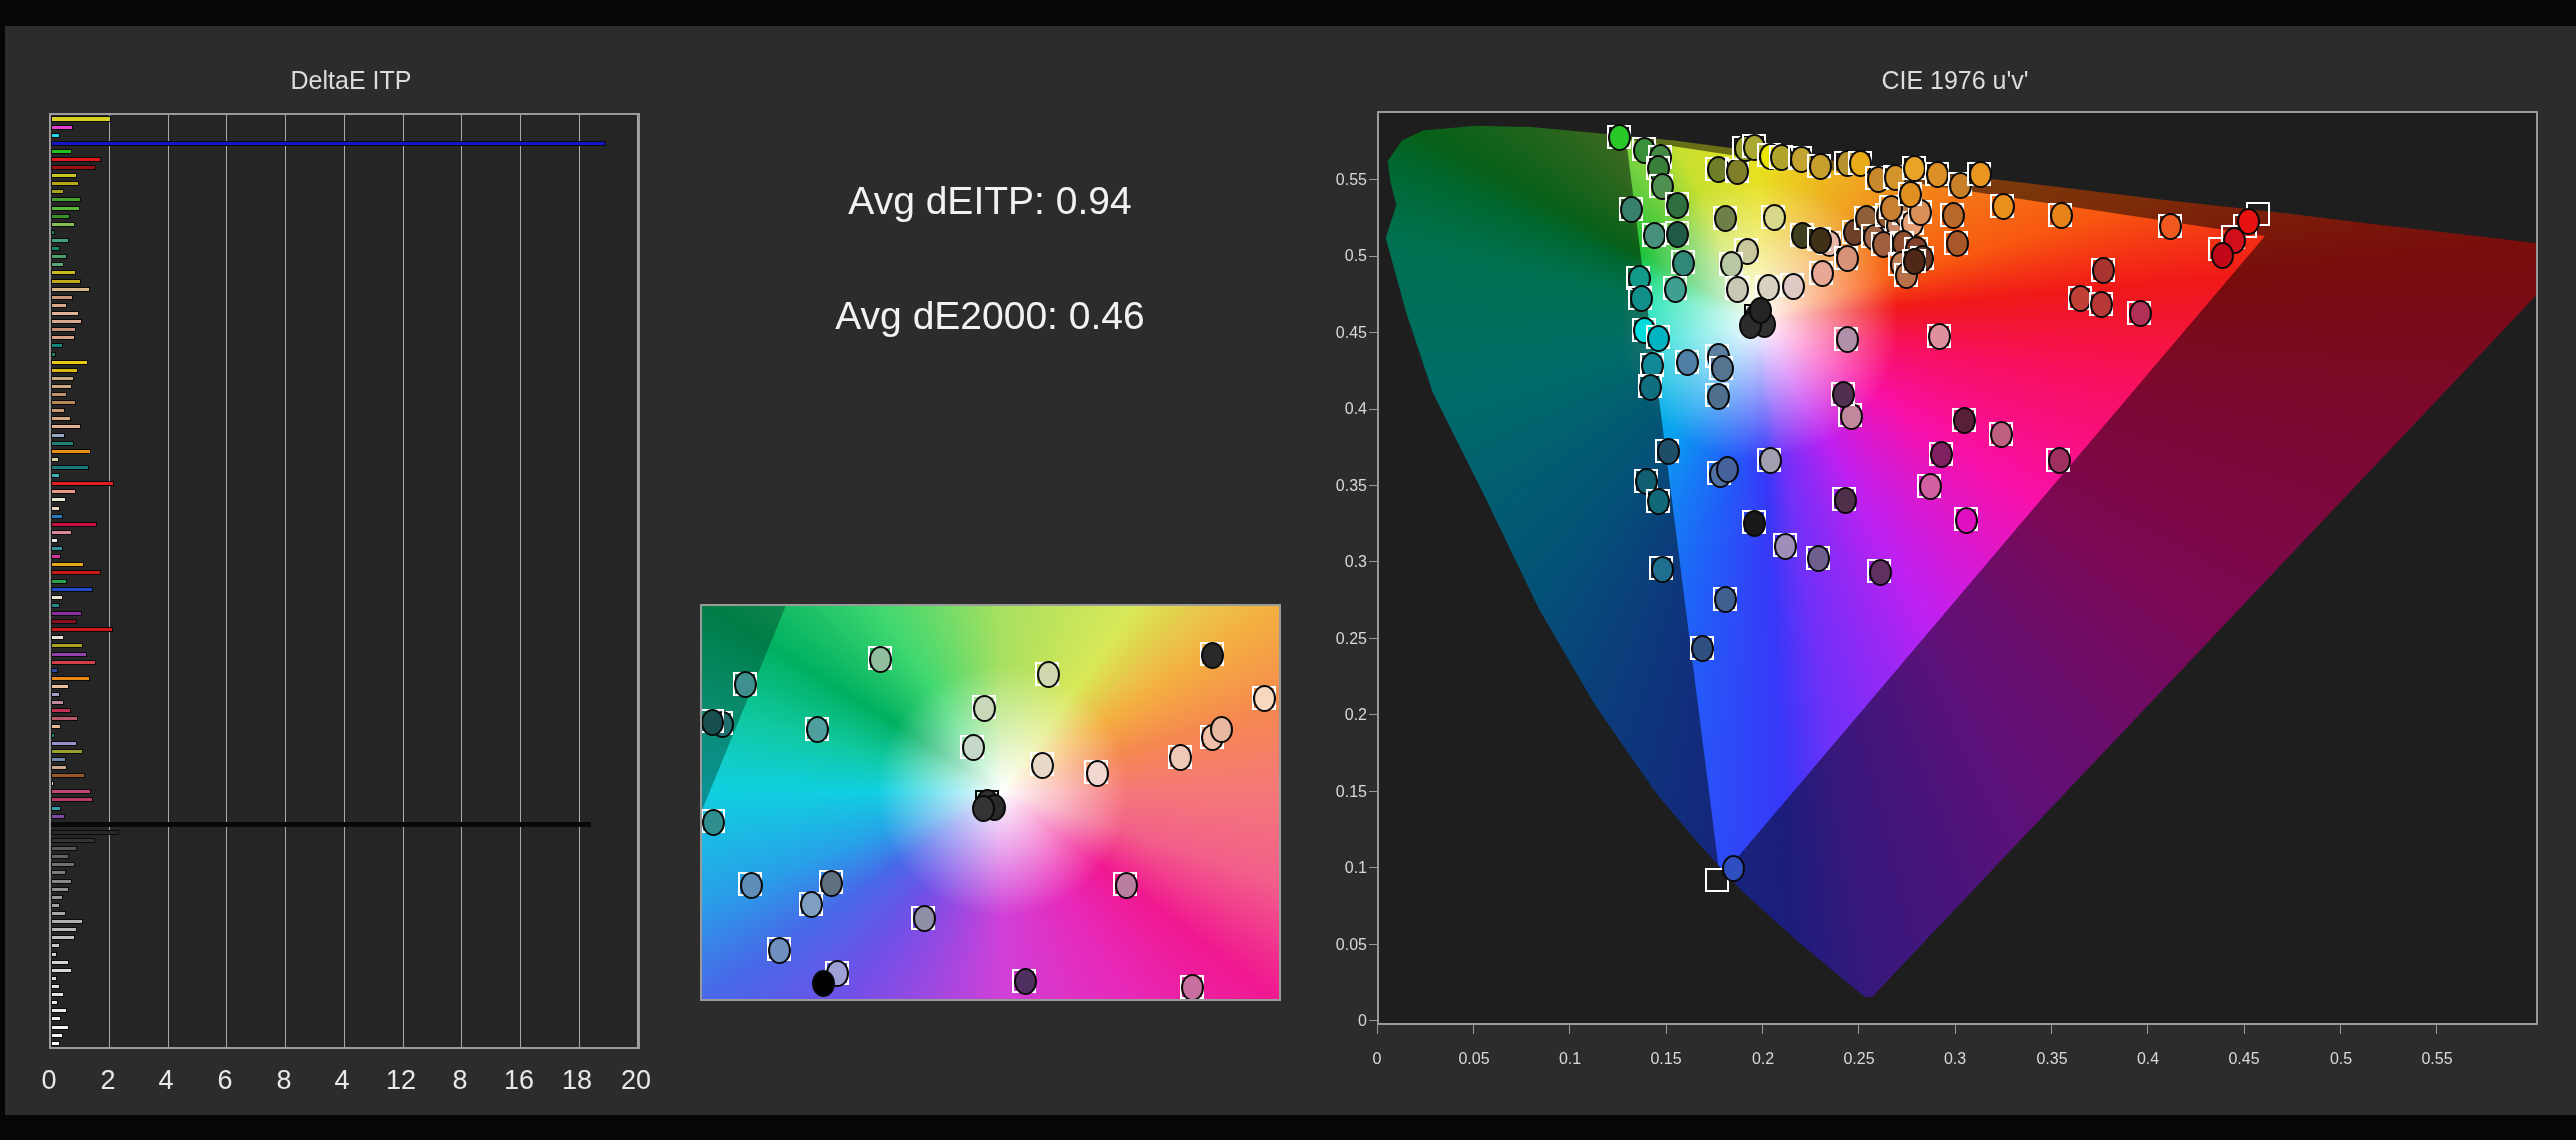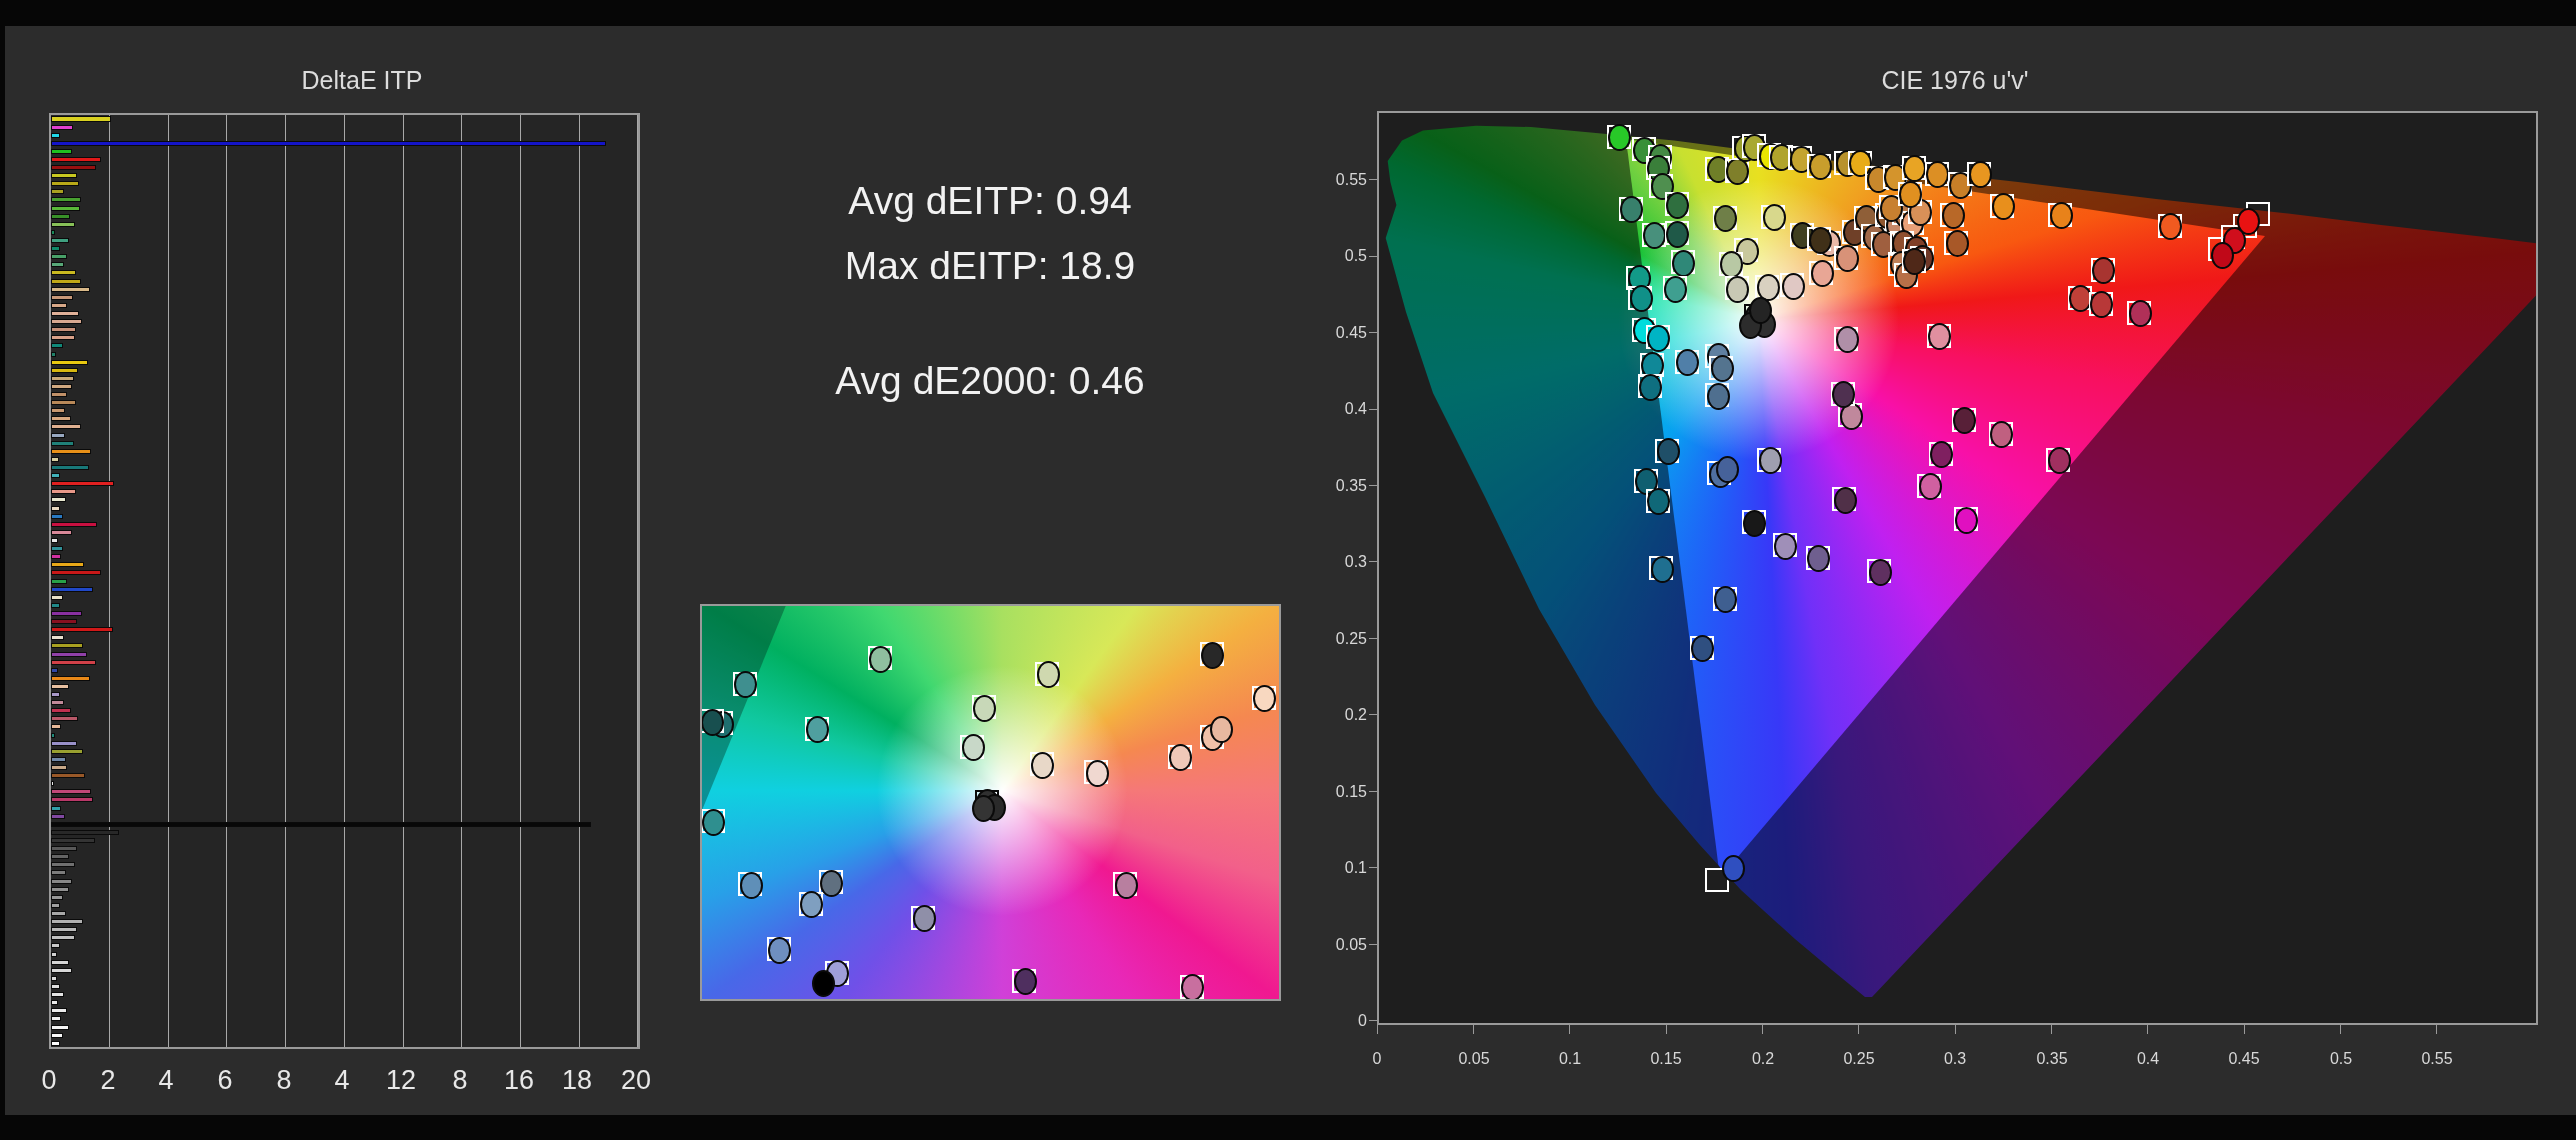--- a/index.html
+++ b/index.html
@@ -56,21 +56,21 @@
   .axis-label{position:absolute;color:#d8d8d8;font-size:16px;}
   .tick{position:absolute;background:#9a9a9a;}
 </style>
 </head>
 <body>
 
 <div class="strip" id="strip-top"></div>
 <div class="strip" id="strip-bottom"></div>
 <div class="strip" id="strip-left"></div>
 
-<div class="chart-title" style="left:362px;top:66px;">DeltaE ITP</div>
+<div class="chart-title" style="left:351px;top:66px;">DeltaE ITP</div>
 <div id="bar-plot">
     <div class="gridline" style="left: 58px;"></div>
     <div class="gridline" style="left: 117px;"></div>
     <div class="gridline" style="left: 175px;"></div>
     <div class="gridline" style="left: 234px;"></div>
     <div class="gridline" style="left: 293px;"></div>
     <div class="gridline" style="left: 352px;"></div>
     <div class="gridline" style="left: 410px;"></div>
     <div class="gridline" style="left: 469px;"></div>
     <div class="gridline" style="left: 528px;"></div>
@@ -200,21 +200,20 @@
     <div class="bar-tick-label" style="left: 342px; top: 1065px; position: absolute;">4</div>
     <div class="bar-tick-label" style="left: 401px; top: 1065px; position: absolute;">12</div>
     <div class="bar-tick-label" style="left: 460px; top: 1065px; position: absolute;">8</div>
     <div class="bar-tick-label" style="left: 519px; top: 1065px; position: absolute;">16</div>
     <div class="bar-tick-label" style="left: 577px; top: 1065px; position: absolute;">18</div>
     <div class="bar-tick-label" style="left: 636px; top: 1065px; position: absolute;">20</div>
   </div>
 
 <div id="stats">
   <div>Avg dEITP: 0.94</div>
-  <div>Max dEITP: 18.9</div>
   <div class="stats-gap"></div>
   <div>Avg dE2000: 0.46</div>
 </div>
 
 <div id="gamut-panel">
   <div id="gamut-dark-wedge"></div>
   <div id="gamut-points">
       <div class="cie-sq" style="left: 166px; top: 40px;"></div>
       <div class="cie-circ" style="left: 167px; top: 40px; background: rgb(143, 191, 159);"></div>
       <div class="cie-sq" style="left: 30.5px; top: 66px;"></div>

